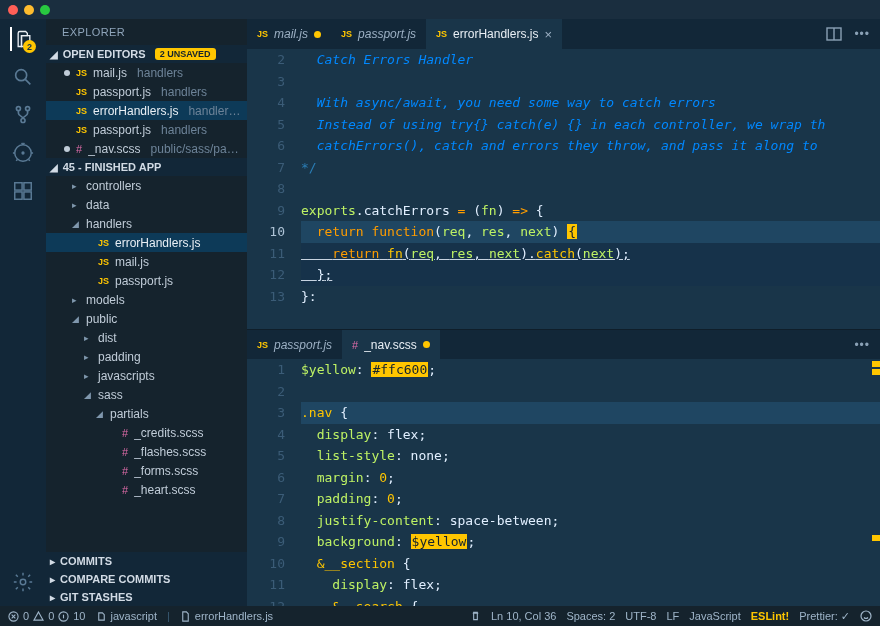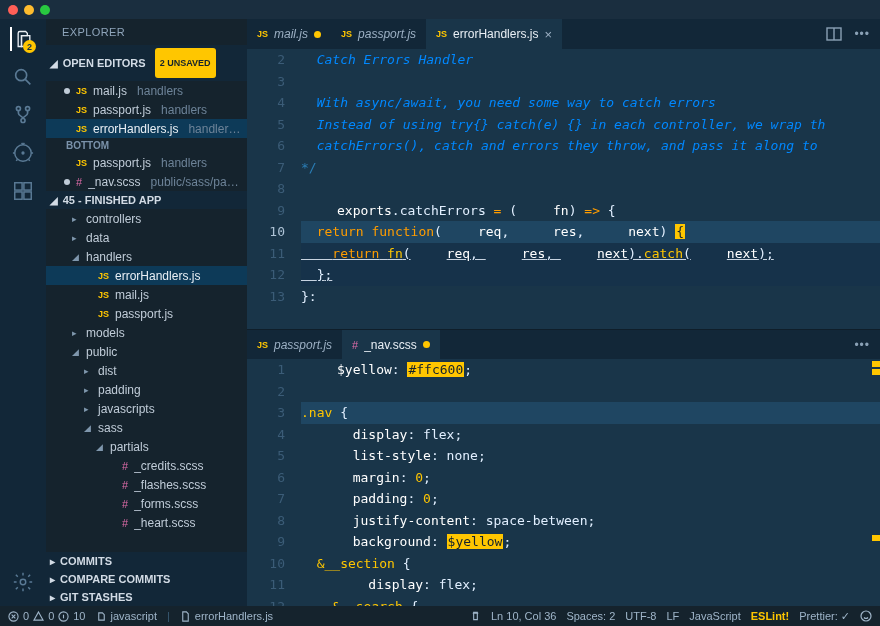--- a/index.html
+++ b/index.html
@@ -20,21 +20,21 @@
 .actbar { width:46px; background:#122738; display:flex; flex-direction:column; align-items:center; padding-top:8px; gap:14px; position:relative;}
 .actbar .icon { width:24px; height:24px; display:flex; align-items:center; justify-content:center; color:#5a7a95; cursor:pointer; position:relative;}
 .actbar .icon.active{color:#e9eef3; border-left:2px solid #fff; margin-left:-2px; padding-left:2px;}
 .badge{position:absolute;bottom:-2px;right:-2px;background:#ffc600;color:#183549;font-size:9px;font-weight:600;border-radius:7px;min-width:13px;height:13px;display:flex;align-items:center;justify-content:center;padding:0 2px;}
 .actbar .bottom{margin-top:auto; margin-bottom:12px;}
 
 .sidebar { width:201px; background:#15232d; display:flex; flex-direction:column; overflow:hidden;justify-content:flex-end;}
 .exp-hdr{height:26px;display:flex;align-items:center;padding:0 16px;color:#8fa5bb;font-size:11px;letter-spacing:.4px;}
 .section-hdr{display:flex;align-items:center;gap:5px;padding:3px 4px;font-size:11px;font-weight:700;color:#d2dbe5;background:#122738;cursor:pointer;}
 .section-hdr .chev{font-size:10px;}
-.unsaved{background:#ffc600;color:#15232d;font-size:9px;font-weight:700;padding:10px 5px;border-radius:3px;margin-left:4px;}
+.unsaved{background:#ffc600;color:#15232d;font-size:9px;font-weight:700;padding:1px 5px;border-radius:3px;margin-left:4px;}
 .oe-group{font-size:10px;color:#7a92aa;padding:2px 20px;font-weight:600;}
 .oe-item,.tree-item{display:flex;align-items:center;gap:6px;padding:1px 0 1px 18px;font-size:12px;color:#c0ccd8;cursor:pointer;white-space:nowrap;overflow:hidden;height:19px;}
 .oe-item.active,.tree-item.active{background:#0d3a58;color:#e9eff5;}
 .oe-item .path{color:#6d8398;margin-left:4px;overflow:hidden;text-overflow:ellipsis;}
 .oe-dot{width:6px;height:6px;border-radius:50%;flex-shrink:0;}
 .oe-dot.filled{background:#c0ccd8;}
 .oe-dot.empty{background:transparent;}
 .js-ico{color:#ffc600;font-size:9px;font-weight:700;flex-shrink:0;}
 .scss-ico{color:#e06caa;font-size:11px;flex-shrink:0;}
 .tree-item .chev{color:#7f97ad;font-size:9px;width:8px;flex-shrink:0;}
@@ -58,21 +58,21 @@
 .gutter{width:54px;text-align:right;padding:0 16px 0 0;font-family:'Menlo','Consolas',monospace;font-size:13px;line-height:21.5px;color:#3b5c77;user-select:none;}
 .gutter .cur{color:#aec3d6;}
 .code{flex:1;font-family:'Menlo','Consolas',monospace;font-size:13px;line-height:21.5px;white-space:pre;overflow:hidden;}
 .pane.top{flex:0 0 280px;}
 .code .cm{color:#0088ff;font-style:italic;}
 .code .cmd{color:#2a7db5;}
 .code .kw{color:#ff9d00;}
 .code .fn{color:#ffc600;}
 .code .pl{color:#e1efff;}
 .code .op{color:#ff9d00;}
-.code .va{color:#ffffff;margin-left:36px;}
+.code .va{color:#bef264;}
 .code .pu{color:#e1efff;}
 .code .br{color:#e1efff;}
 .cursor{background:#ffc600;color:#15232d;padding:0 1px;}
 .line{display:block;height:21.5px;}
 .line.hl{background:#1f4662;}
 .line.hl2{background:#16324a;text-decoration:underline;}
 
 .tabbar2{height:30px;background:#122738;display:flex;align-items:stretch;border-top:1px solid #0f1e2a;}
 .minimap-strip{position:absolute;right:0;top:0;width:10px;height:100%;pointer-events:none;}
 .minimap-strip .m{position:absolute;right:0;width:8px;height:6px;background:#ffc600;}
@@ -160,21 +160,20 @@
       <span class="js-ico">JS</span>
       <span>passport.js</span>
       <span class="path">handlers</span>
     </div>
         <div class="oe-item active">
       <span class="oe-dot empty"></span>
       <span class="js-ico">JS</span>
       <span>errorHandlers.js</span>
       <span class="path">handler…</span>
     </div>
-        <div class="oe-group">BOTTOM</div>
         <div class="oe-item">
       <span class="oe-dot empty"></span>
       <span class="js-ico">JS</span>
       <span>passport.js</span>
       <span class="path">handlers</span>
     </div>
         <div class="oe-item">
       <span class="oe-dot filled"></span>
       <span class="scss-ico">#</span>
       <span>_nav.scss</span>

